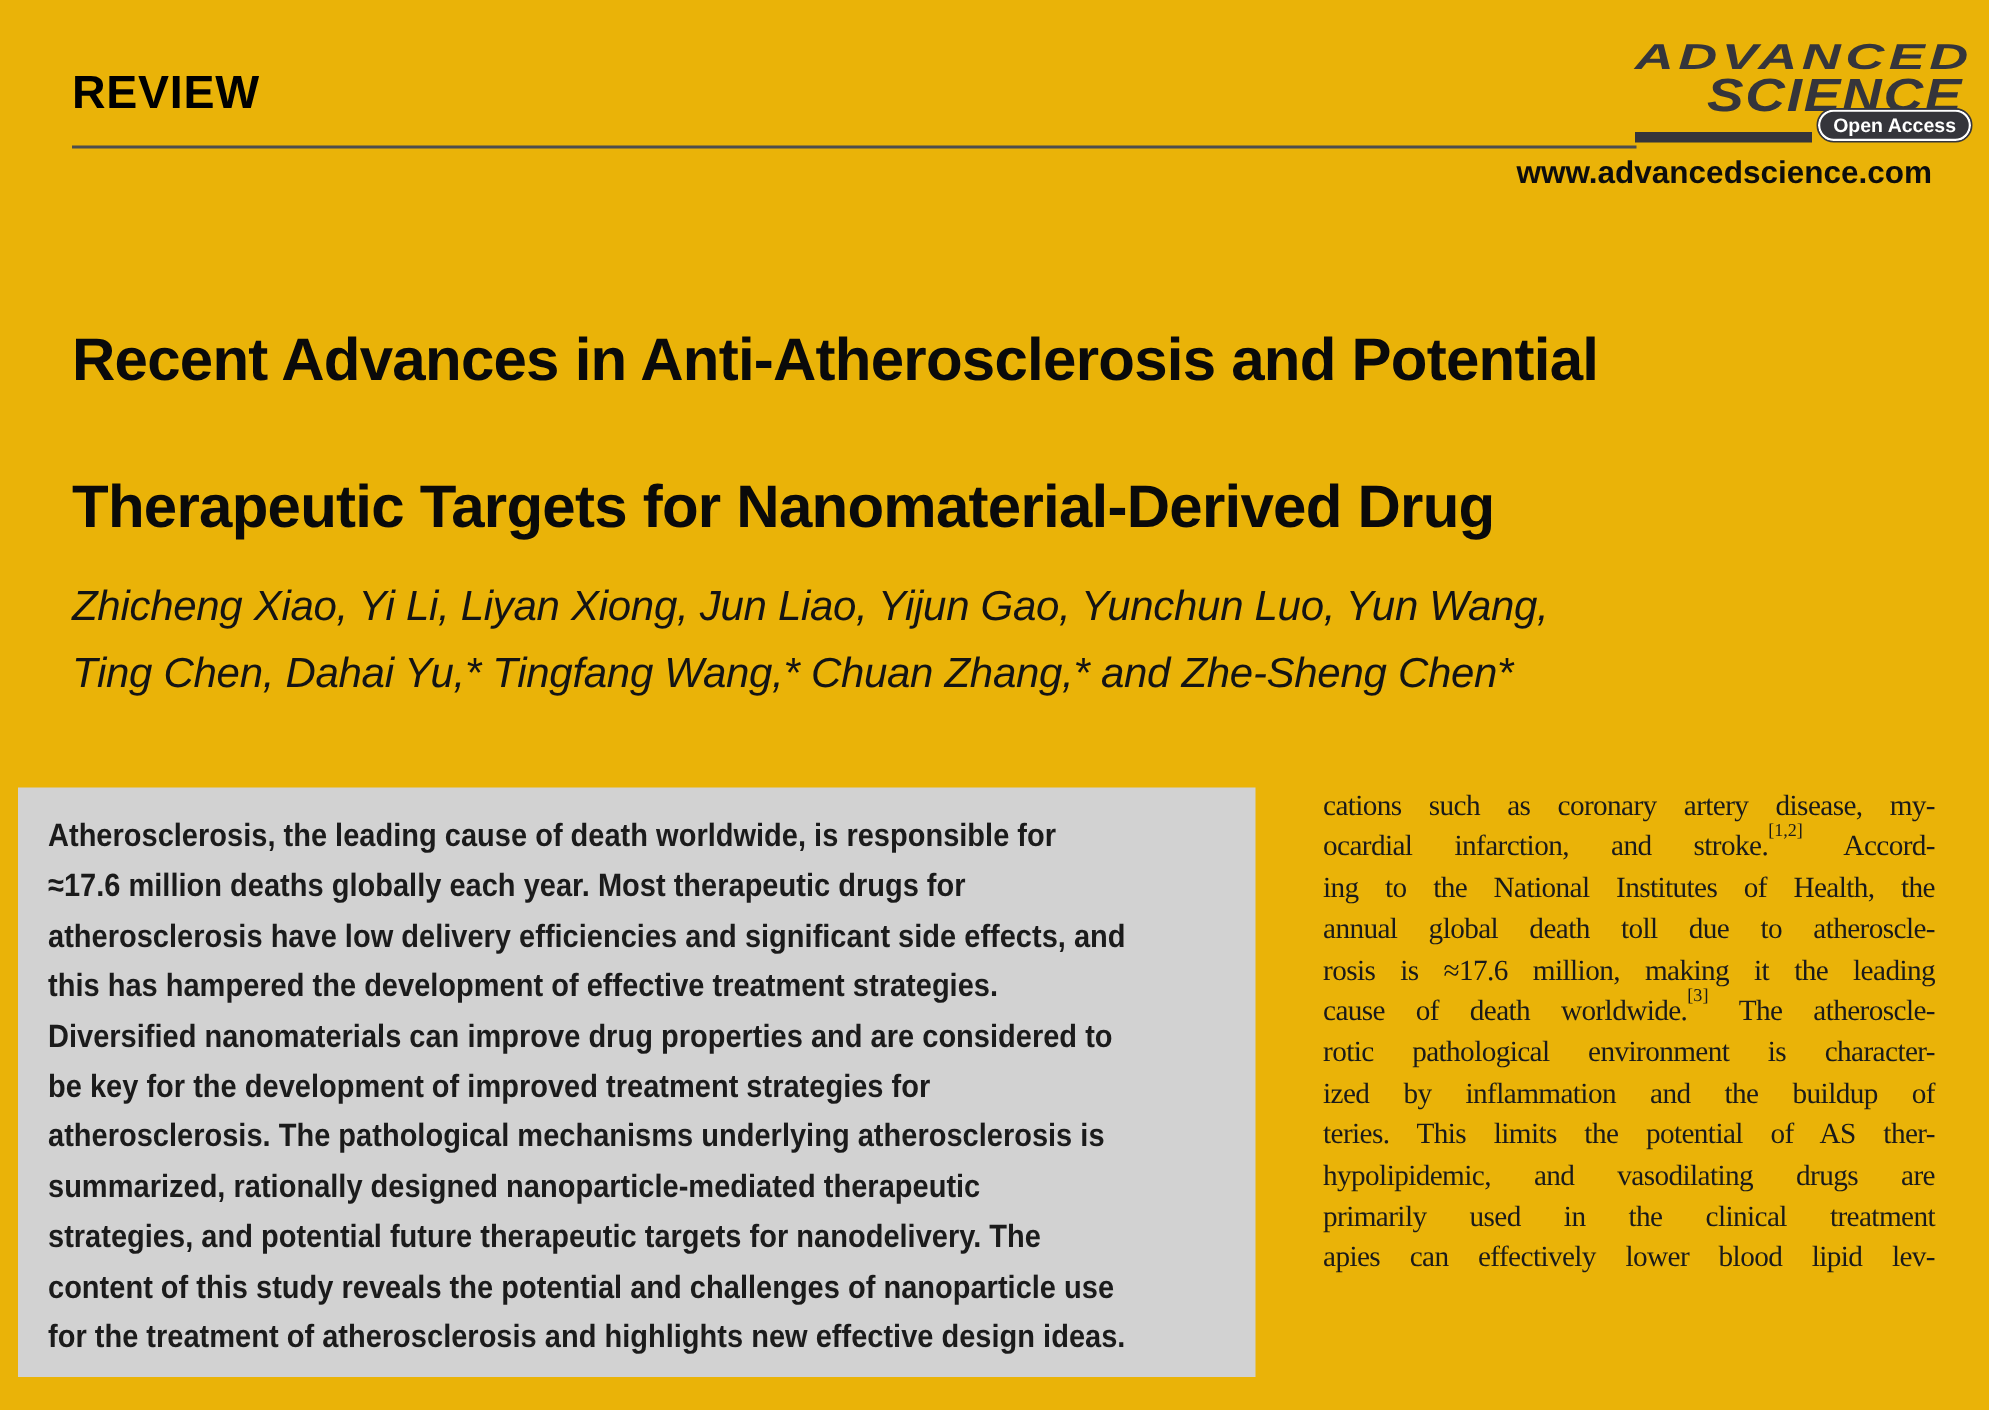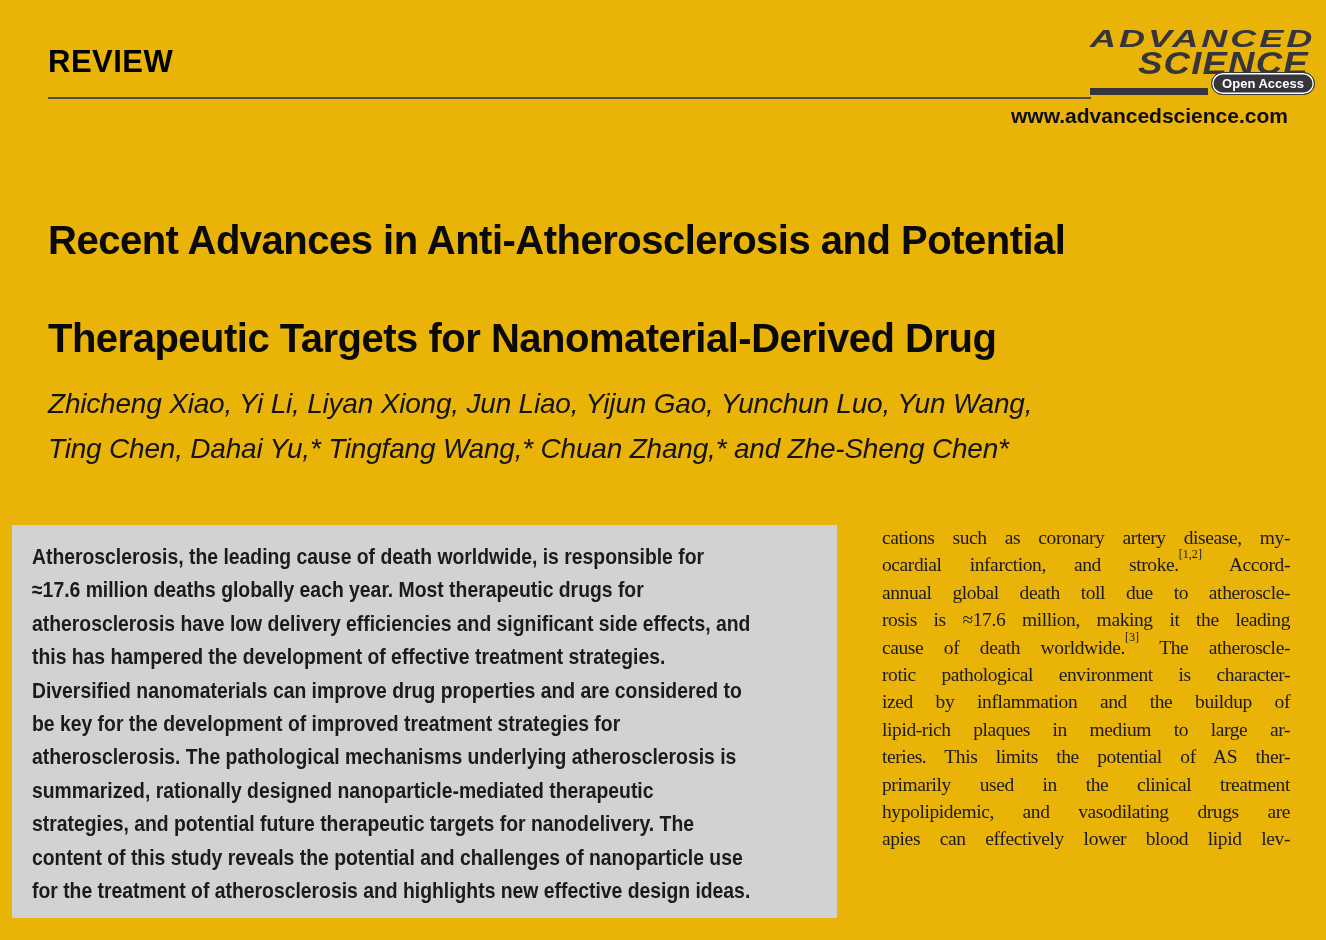--- a/index.html
+++ b/index.html
@@ -108,25 +108,25 @@
         <div class="abstract-line">summarized, rationally designed nanoparticle-mediated therapeutic</div>
         <div class="abstract-line">strategies, and potential future therapeutic targets for nanodelivery. The</div>
         <div class="abstract-line">content of this study reveals the potential and challenges of nanoparticle use</div>
         <div class="abstract-line">for the treatment of atherosclerosis and highlights new effective design ideas.</div>
       </div>
   </div>
 
   <div class="body-col">
       <div class="body-line">cations such as coronary artery disease, my-</div>
       <div class="body-line">ocardial infarction, and stroke.<sup>[1,2]</sup> Accord-</div>
+      <div class="body-line">ing to the National Institutes of Health, the</div>
       <div class="body-line">annual global death toll due to atheroscle-</div>
       <div class="body-line">rosis is ≈17.6 million, making it the leading</div>
       <div class="body-line">cause of death worldwide.<sup>[3]</sup> The atheroscle-</div>
       <div class="body-line">rotic pathological environment is character-</div>
       <div class="body-line">ized by inflammation and the buildup of</div>
-      <div class="body-line">lipid-rich plaques in medium to large ar-</div>
       <div class="body-line">teries. This limits the potential of AS ther-</div>
+      <div class="body-line">hypolipidemic, and vasodilating drugs are</div>
       <div class="body-line">primarily used in the clinical treatment</div>
-      <div class="body-line">hypolipidemic, and vasodilating drugs are</div>
       <div class="body-line">apies can effectively lower blood lipid lev-</div>
     </div>
 
 </div>
 
 </body></html>

